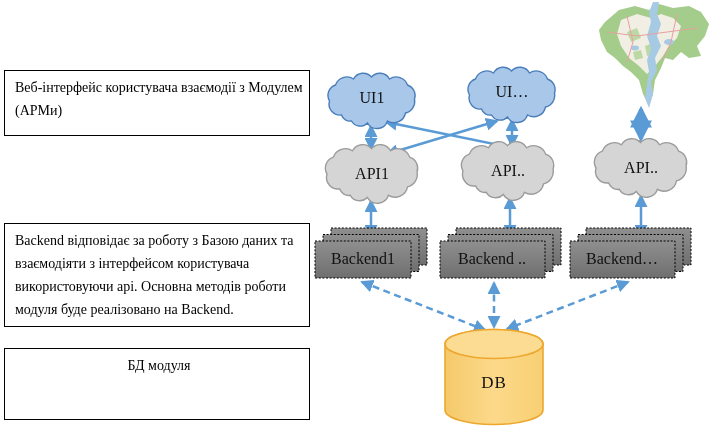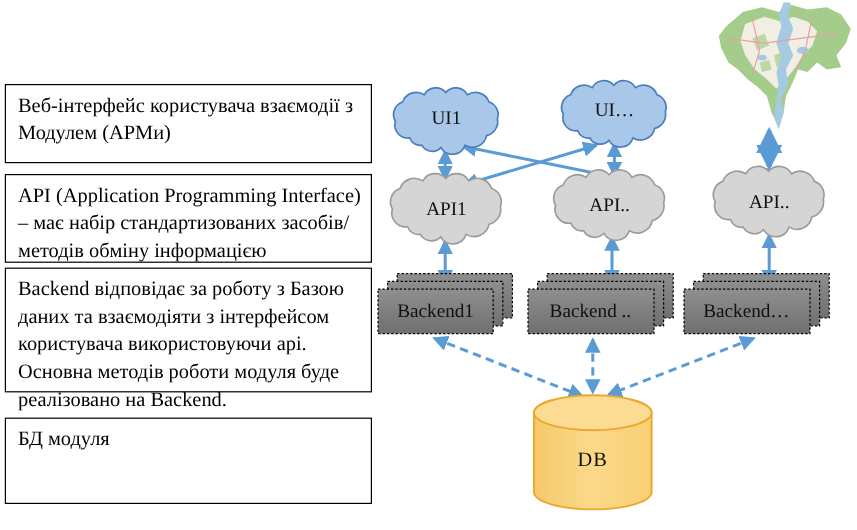--- a/index.html
+++ b/index.html
@@ -1,43 +1,40 @@
 <!DOCTYPE html>
 <html><head>
 <meta charset="utf-8">
 <style>
   html,body{margin:0;padding:0;background:#fff;}
   #page{position:relative;width:714px;height:442px;background:#fff;overflow:hidden;
         font-family:"Liberation Serif","DejaVu Serif",serif;color:#000;}
   .note-box{position:absolute;border:1.6px solid #000;background:#fff;
-        font-size:17px;line-height:23px;padding:5px 6px 0 10px;box-sizing:border-box;}
+        font-size:14px;line-height:23px;padding:5px 6px 0 10px;box-sizing:border-box;}
   #diagram{position:absolute;left:0;top:0;}
   text{font-family:"Liberation Serif","DejaVu Serif",serif;fill:#111;}
   .cloud-label{font-size:16px;text-anchor:middle;}
   .backend-label{font-size:16px;text-anchor:middle;}
   .db-label{font-size:17px;text-anchor:middle;letter-spacing:1px;}
 </style>
 </head>
 <body>
 
 <div id="page">
 
   <div class="note-box" style="left:4px;top:70px;width:306px;height:66px;">
     <span>Веб-інтерфейс користувача взаємодії з Модулем (АРМи)</span>
   </div>
 
-  <div class="note-box" style="left:4px;top:145px;width:306px;height:74px;">
-    <span>API (Application Programming Interface) – має набір стандартизованих засобів/методів обміну інформацією</span>
-  </div>
 
   <div class="note-box" style="left:4px;top:223px;width:306px;height:104px;">
     <span>Backend відповідає за роботу з Базою даних та взаємодіяти з інтерфейсом користувача використовуючи api. Основна методів роботи модуля буде реалізовано на Backend.</span>
   </div>
 
-  <div class="note-box" style="left:4px;top:348px;width:306px;height:72px;">
+  <div class="note-box" style="left:4px;top:348px;width:306px;height:72px;text-align:center;">
     <span>БД модуля</span>
   </div>
 
   <svg id="diagram" width="714" height="442" viewBox="0 0 714 442">
     <defs>
       <path id="cloud-shape" d="M 20 44 A 11 11 0 0 1 8 30 A 11 11 0 0 1 14 14
         A 12 12 0 0 1 32 8 A 11 11 0 0 1 50 6 A 11 11 0 0 1 68 8
         A 12 12 0 0 1 86 14 A 11 11 0 0 1 93 28 A 12 12 0 0 1 84 42
         A 12 12 0 0 1 66 50 A 11 11 0 0 1 46 52 A 10 10 0 0 1 30 50
         A 9 9 0 0 1 20 44 Z"></path>

